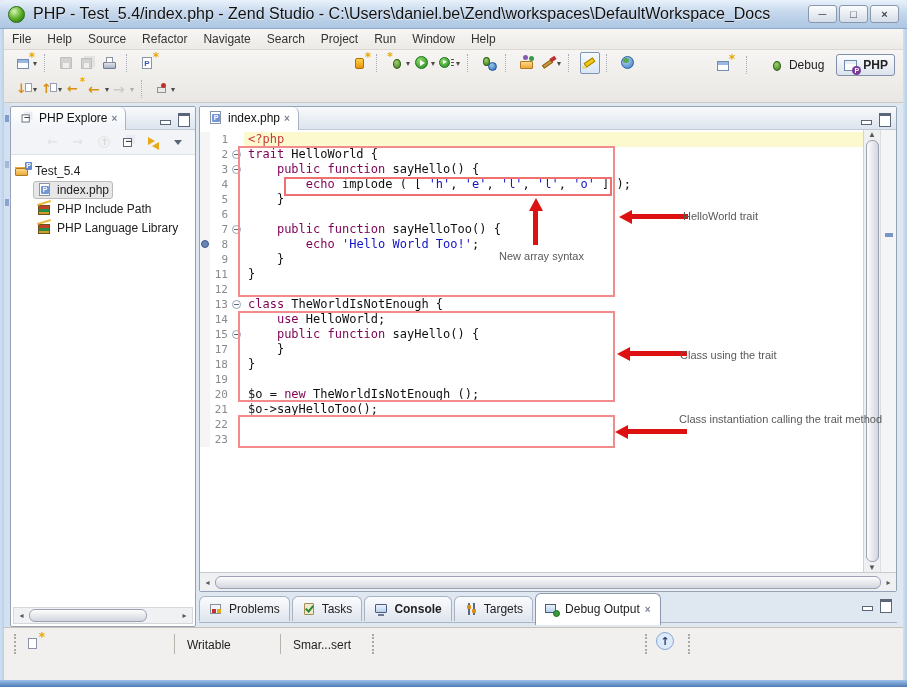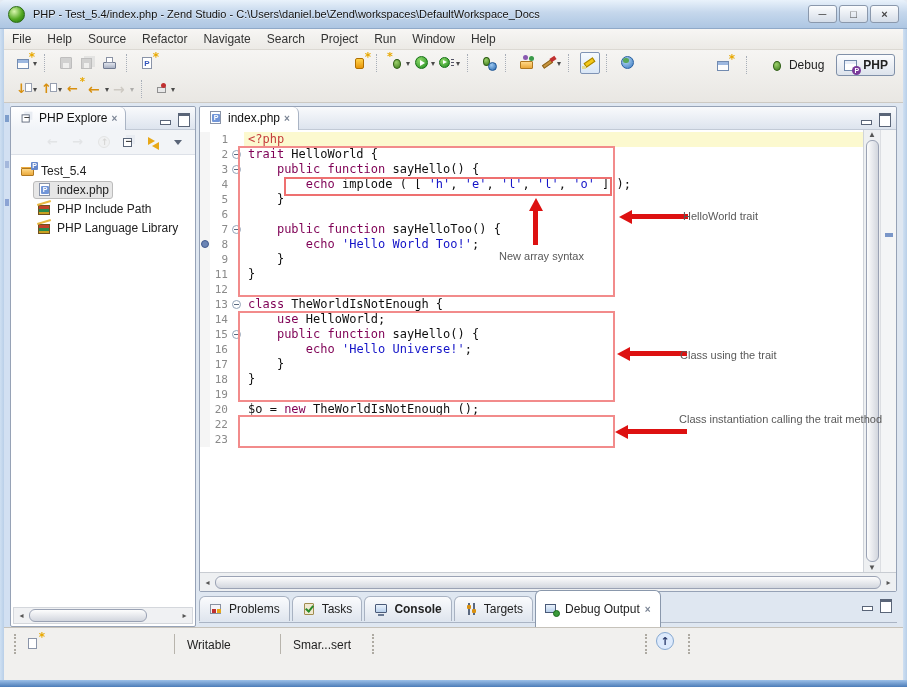--- a/index.html
+++ b/index.html
@@ -8,21 +8,21 @@
   }
   *{box-sizing:border-box;margin:0;padding:0}
   body{background:#9ab4d4;font-family:"Liberation Sans",sans-serif;}
   .win{position:relative;width:907px;height:687px;background:#e3eaf3;overflow:hidden;font-size:12px;color:#222}
   
   .titlebar{position:absolute;left:0;top:0;right:0;height:29px;
     background:linear-gradient(#e9f2fb,#c5d7ec 45%,#adc6e2);border-bottom:1px solid #8fa9c8;
     display:flex;align-items:center;padding:0 8px;border-radius:5px 5px 0 0}
   .orb{width:17px;height:17px;border-radius:50%;border:1px solid #2a6a14;margin-right:8px;
     background:radial-gradient(circle at 35% 30%,#d9f6ae,#53a822 55%,#1d6e12)}
-  .title{font-size:11px;color:#111;white-space:nowrap;overflow:hidden;text-shadow:0 1px 0 rgba(255,255,255,.7)}
+  .title{font-size:16px;color:#111;white-space:nowrap;overflow:hidden;text-shadow:0 1px 0 rgba(255,255,255,.7)}
   .wcontrols{margin-left:auto;display:flex;gap:2px}
   .wbtn{width:29px;height:18px;border:1px solid #8a98ac;border-radius:3px;background:linear-gradient(#fcfdfe,#d5dde8);
     display:flex;align-items:center;justify-content:center;font-size:11px;color:#444;font-weight:bold}
   .frame-l,.frame-r{position:absolute;top:29px;bottom:7px;width:4px;background:linear-gradient(90deg,#cfe0f2,#b9cfe8)}
   .frame-l{left:0}.frame-r{right:0}
   .frame-b{position:absolute;left:0;right:0;bottom:0;height:7px;background:linear-gradient(#9cc0e8,#4c7cb8)}
   
   .menubar{position:absolute;left:4px;right:4px;top:29px;height:21px;background:linear-gradient(#f7f6f4,#eceae6);
     border-bottom:1px solid #dcd9d3;display:flex;align-items:center;padding-left:0}
   .mi{padding:2px 8px;color:#333}
@@ -153,21 +153,21 @@
   .vthumb{width:13px;flex:1;margin:1px 0;border:1px solid #9aa2b4;border-radius:6px;background:linear-gradient(90deg,#fdfdfd,#d2d6de)}
   .oruler{position:absolute;top:0;bottom:0;right:0;width:16px;background:#f4f5f6;border-left:1px solid #dcdee2}
   .omark{position:absolute;left:4px;top:103px;width:8px;height:4px;background:#7a96c8}
   .ehscroll{position:absolute;left:0;right:0;bottom:0;height:19px;background:#eef0f2;border-top:1px solid #c8ccd2;display:flex;align-items:center}
   .ehscroll .hthumb{flex:1}
   
   .views{position:absolute;left:199px;top:595px;width:698px;height:30px}
   .btabs{display:flex;align-items:center;height:28px;border-bottom:1px solid #aab4c4}
   .btab{display:inline-flex;align-items:center;gap:5px;height:25px;padding:0 9px;margin-right:2px;
     background:linear-gradient(#fafbfd,#dfe5ee);border:1px solid #a8b2c2;border-bottom:none;border-radius:6px 6px 0 0;color:#222}
-  .btab.sel{background:#fff;border-color:#8a98ac;height:38px}
+  .btab.sel{background:#fff;border-color:#8a98ac;height:32px}
   .btab.bold{font-weight:bold}
   .bic{display:inline-block;width:15px;height:15px;position:relative;flex:none}
   .bic::before,.bic::after,.bic i{position:absolute;content:"";box-sizing:border-box;display:block}
   .bic-problems::before{left:1px;top:2px;width:11px;height:10px;background:#f4f4f8;border:1px solid #8890a0}
   .bic-problems::after{left:3px;top:7px;width:4px;height:4px;background:#c03030}
   .bic-problems i{left:8px;top:7px;width:4px;height:4px;background:#e8a818}
   .bic-tasks::before{left:2px;top:1px;width:10px;height:12px;background:#f0e8d0;border:1px solid #a08c50;border-radius:1px}
   .bic-tasks::after{left:5px;top:2px;width:5px;height:8px;border-right:2px solid #2a8a2a;border-bottom:2px solid #2a8a2a;transform:rotate(40deg);background:none}
   .bic-console::before{left:1px;top:2px;width:12px;height:9px;background:linear-gradient(#eaf2fc,#b8d0ec);border:1px solid #4a5a78;border-radius:1px}
   .bic-console::after{left:4px;top:12px;width:6px;height:2px;background:#6a7a94}
@@ -385,21 +385,21 @@
           <span class="eic eic-collapse-all"></span>
         </span>
         <span class="tb">
           <span class="eic eic-link"></span>
         </span>
         <span class="tb">
           <span class="eic eic-menu"></span>
         </span>
       </div>
     <div class="tree">
-        <div class="trow" style="padding-left:6px">
+        <div class="trow" style="">
           <span class="pill">
             <span class="tic tic-php-project"></span>
             <span>Test_5.4</span>
           </span>
         </div>
         <div class="trow sel" style="padding-left:22px">
           <span class="pill">
             <span class="tic tic-php-file"></span>
             <span>index.php</span>
           </span>
@@ -445,25 +445,25 @@
           <div class="cl"><span class="ruler"></span><span class="ln">5</span><span class="fold"></span><span class="ct"><span class="def">    }</span></span></div>
           <div class="cl"><span class="ruler"></span><span class="ln">6</span><span class="fold"></span><span class="ct"></span></div>
           <div class="cl"><span class="ruler"></span><span class="ln">7</span><span class="fold"><i class="fm"></i></span><span class="ct"><span class="def">    </span><span class="kw">public</span><span class="def"> </span><span class="kw">function</span><span class="def"> sayHelloToo() {</span></span></div>
           <div class="cl"><span class="ruler"><i class="bp"></i></span><span class="ln">8</span><span class="fold"></span><span class="ct"><span class="def">        </span><span class="kw">echo</span><span class="def"> </span><span class="str">'Hello World Too!'</span><span class="def">;</span></span></div>
           <div class="cl"><span class="ruler"></span><span class="ln">9</span><span class="fold"></span><span class="ct"><span class="def">    }</span></span></div>
           <div class="cl"><span class="ruler"></span><span class="ln">11</span><span class="fold"></span><span class="ct"><span class="def">}</span></span></div>
           <div class="cl"><span class="ruler"></span><span class="ln">12</span><span class="fold"></span><span class="ct"></span></div>
           <div class="cl"><span class="ruler"></span><span class="ln">13</span><span class="fold"><i class="fm"></i></span><span class="ct"><span class="kw">class</span><span class="def"> TheWorldIsNotEnough {</span></span></div>
           <div class="cl"><span class="ruler"></span><span class="ln">14</span><span class="fold"></span><span class="ct"><span class="def">    </span><span class="kw">use</span><span class="def"> HelloWorld;</span></span></div>
           <div class="cl"><span class="ruler"></span><span class="ln">15</span><span class="fold"><i class="fm"></i></span><span class="ct"><span class="def">    </span><span class="kw">public</span><span class="def"> </span><span class="kw">function</span><span class="def"> sayHello() {</span></span></div>
-          <div class="cl"><span class="ruler"></span><span class="ln">16</span><span class="fold"></span><span class="ct"><span class="def">        </span><span class="kw">echo</span><span class="def"> </span><span class="str">'Hello Universe!'</span><span class="def">;</span></span></div>
           <div class="cl"><span class="ruler"></span><span class="ln">17</span><span class="fold"></span><span class="ct"><span class="def">    }</span></span></div>
           <div class="cl"><span class="ruler"></span><span class="ln">18</span><span class="fold"></span><span class="ct"><span class="def">}</span></span></div>
           <div class="cl"><span class="ruler"></span><span class="ln">19</span><span class="fold"></span><span class="ct"></span></div>
           <div class="cl"><span class="ruler"></span><span class="ln">20</span><span class="fold"></span><span class="ct"><span class="def">$o = </span><span class="kw">new</span><span class="def"> TheWorldIsNotEnough ();</span></span></div>
+          <div class="cl"><span class="ruler"></span><span class="ln">21</span><span class="fold"></span><span class="ct"><span class="def">$o-&gt;sayHelloToo();</span></span></div>
           <div class="cl"><span class="ruler"></span><span class="ln">22</span><span class="fold"></span><span class="ct"></span></div>
           <div class="cl"><span class="ruler"></span><span class="ln">23</span><span class="fold"></span><span class="ct"></span></div>
         </div>
       <div class="vscroll">
         <span class="sbtn">▲</span>
         <span class="vthumb"></span>
         <span class="sbtn">▼</span>
       </div>
       <div class="oruler">
         <span class="omark"></span>

